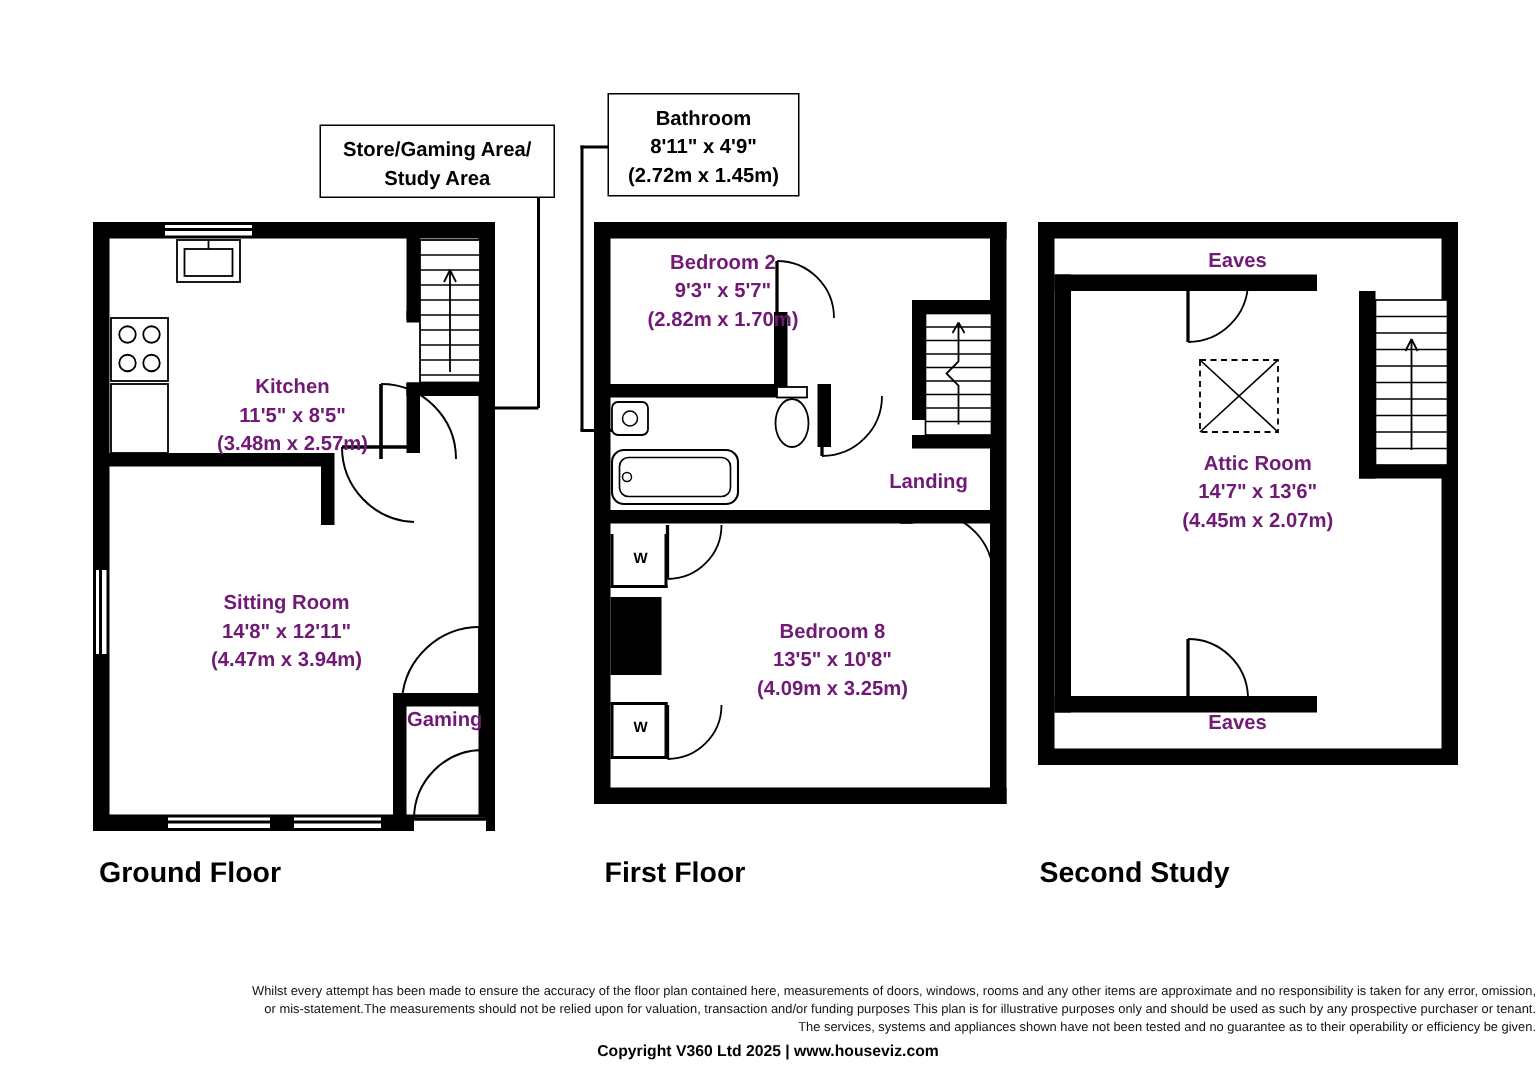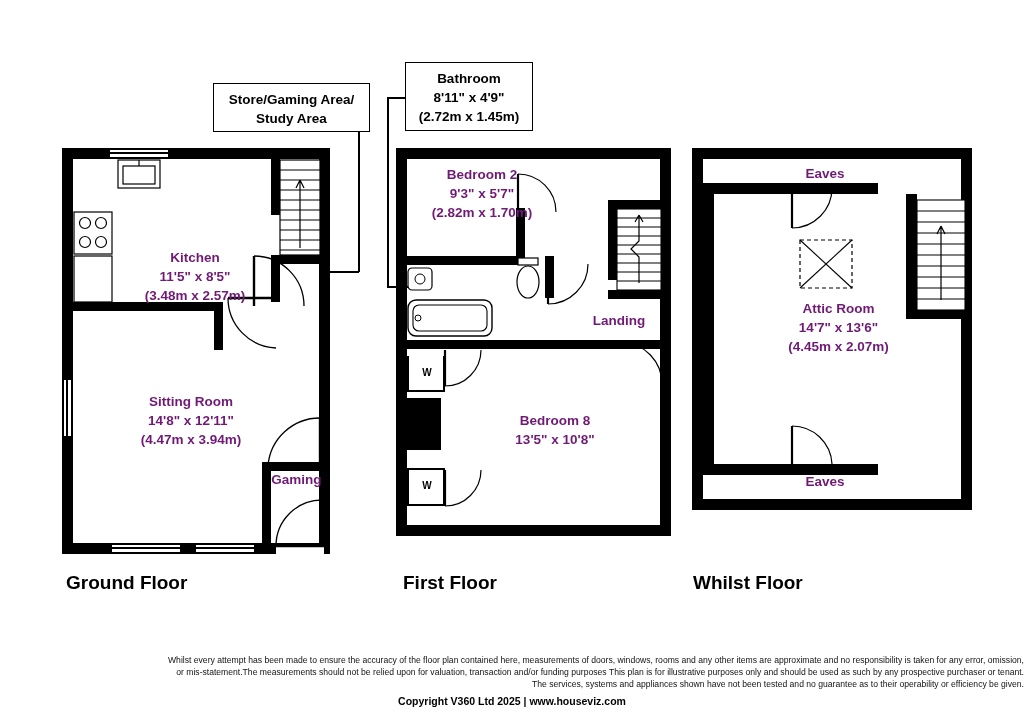--- a/index.html
+++ b/index.html
@@ -294,20 +294,21 @@
 
     <div class="label" style="left:382px; top:165px; width:200px;">
       <div>Bedroom 2</div>
       <div>9'3" x 5'7"</div>
       <div>(2.82m x 1.70m)</div>
     </div>
 
     <div class="label" style="left:455px; top:411px; width:200px;">
       <div>Bedroom 8</div>
       <div>13'5" x 10'8"</div>
+      <div>(4.09m x 3.25m)</div>
     </div>
 
     <div class="label" style="left:562px; top:311px; width:114px;">
       <div>Landing</div>
     </div>
 
     <div class="floor-title" style="left:403px; top:572px; width:260px;">First Floor</div>
   </div>
 
   <div>
@@ -357,21 +358,21 @@
     <div class="label" style="left:745px; top:472px; width:160px;">
       <div>Eaves</div>
     </div>
 
     <div class="label" style="left:726px; top:299px; width:225px;">
       <div>Attic Room</div>
       <div>14'7" x 13'6"</div>
       <div>(4.45m x 2.07m)</div>
     </div>
 
-    <div class="floor-title" style="left:693px; top:572px; width:260px;">Whilst Floor</div>
+    <div class="floor-title" style="left:693px; top:572px; width:260px;">Second Study</div>
   </div>
 
   <div class="disclaimer" style="top:654px;">Whilst every attempt has been made to ensure the accuracy of the floor plan contained here, measurements of doors, windows, rooms and any other items are approximate and no responsibility is taken for any error, omission,</div>
   <div class="disclaimer" style="top:678px;">The services, systems and appliances shown have not been tested and no guarantee as to their operability or efficiency be given.</div>
   <div class="disclaimer" style="top:666px;">or mis-statement.The measurements should not be relied upon for valuation, transaction and/or funding purposes This plan is for illustrative purposes only and should be used as such by any prospective purchaser or tenant.</div>
   <div class="copyright" style="top:695px;">Copyright V360 Ltd 2025 | www.houseviz.com</div>
 
 </div>
 
 </body></html>

